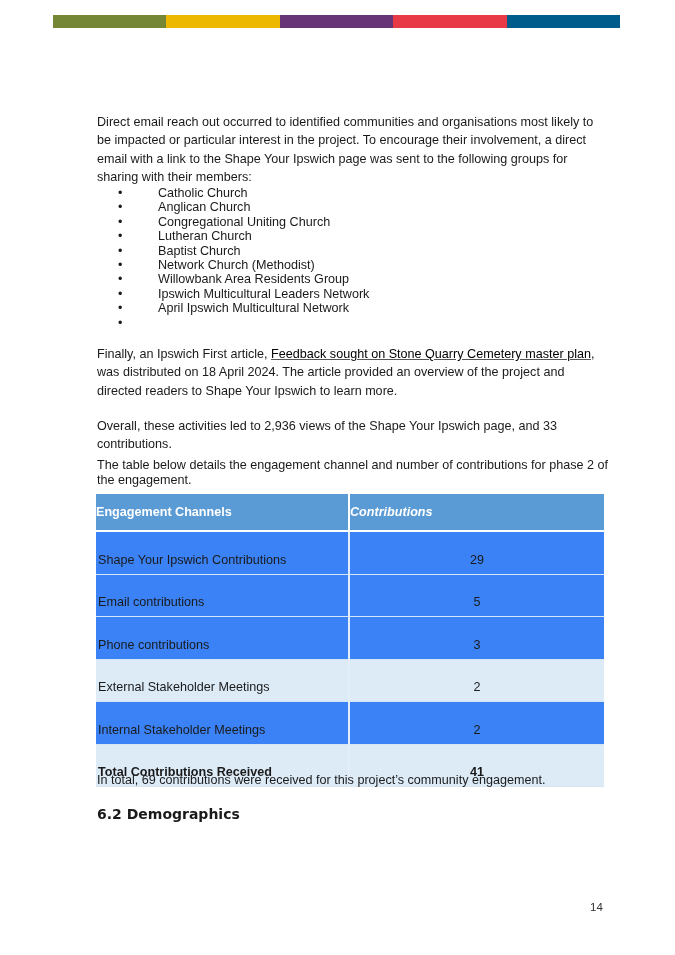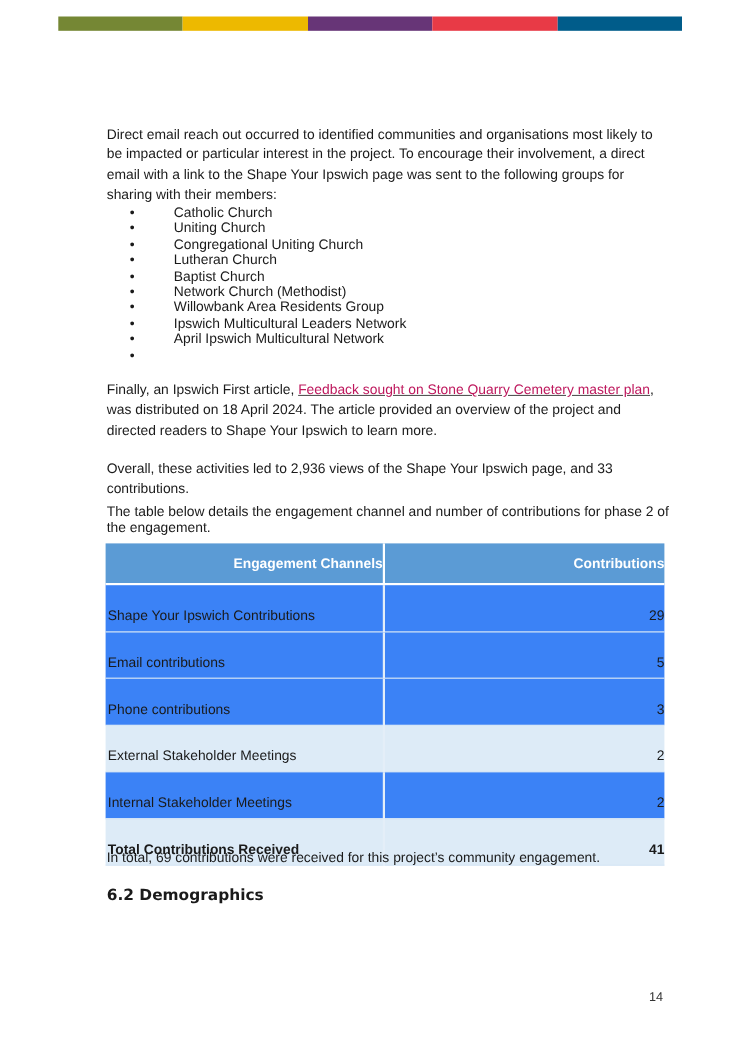--- a/index.html
+++ b/index.html
@@ -6,26 +6,26 @@
   body {
     width: 675px; height: 955px; background: #ffffff; position: relative;
     font-family: "Liberation Sans", sans-serif; color: #1a1a1a; overflow: hidden;
   }
   .color-bar { position: absolute; left: 53px; top: 15px; width: 567px; height: 13px; display: flex; }
   .color-bar span { flex: 1; display: block; }
   .p { position: absolute; left: 97px; width: 512px; font-size: 12.6px; line-height: 18.4px; margin: 0; }
   .bullets { position: absolute; left: 97px; top: 186px; margin: 0; padding: 0; list-style: none; font-size: 12.6px; line-height: 14.4px; }
   .bullets li { position: relative; padding-left: 61px; }
   .bullets li .dot { position: absolute; left: 21px; top: 0; }
-  a.link { color: #be185d; text-decoration: underline; text-decoration-color: #555; }
+  a.link { color: #000000; text-decoration: underline; text-decoration-color: #555; }
   table.contrib { position: absolute; left: 96px; top: 494px; width: 508px; border-collapse: collapse; font-size: 12.6px; }
-  table.contrib th { background: #5b9bd5; color: #ffffff; font-weight: bold; height: 36px; text-align: right; border-right: 2px solid #ffffff; border-bottom: 2px solid #ffffff; padding: 0; }
-  table.contrib th:last-child { border-right: none; }
+  table.contrib th { background: #5b9bd5; color: #ffffff; font-weight: bold; height: 36px; text-align: left; border-right: 2px solid #ffffff; border-bottom: 2px solid #ffffff; padding: 0; }
+  table.contrib th:last-child { border-right: none; font-style: italic; }
   table.contrib td { height: 34.5px; vertical-align: bottom; padding: 0 0 7px 2px; border-right: 2px solid #e4eef8; border-bottom: 1px solid #d6e6f5; }
-  table.contrib td:last-child { border-right: none; text-align: right; padding-left: 0; }
+  table.contrib td:last-child { border-right: none; text-align: center; padding-left: 0; }
   table.contrib tr.med td { background: #3b82f6; }
   table.contrib tr.light td { background: #ddebf7; }
   table.contrib tr.total td { font-weight: bold; }
   table.contrib col.c1 { width: 253px; }
   .heading { position: absolute; left: 97px; top: 806px; font-family: "DejaVu Sans", sans-serif; font-weight: bold; font-size: 14px; margin: 0; color: #1a1a1a; text-align: center; }
   .page-num { position: absolute; left: 590px; top: 901px; font-size: 11.5px; color: #333; }
 </style>
 </head>
 <body>
 
@@ -34,21 +34,21 @@
   <span style="background:#edb900"></span>
   <span style="background:#673577"></span>
   <span style="background:#e83a46"></span>
   <span style="background:#005c8a"></span>
 </div>
 
 <p class="p" style="top:113px">Direct email reach out occurred to identified communities and organisations most likely to be impacted or particular interest in the project. To encourage their involvement, a direct email with a link to the Shape Your Ipswich page was sent to the following groups for sharing with their members:</p>
 
 <ul class="bullets">
   <li><span class="dot">•</span><span>Catholic Church</span></li>
-  <li><span class="dot">•</span><span>Uniting Church</span></li>
+  <li><span class="dot">•</span><span>Anglican Church</span></li>
   <li><span class="dot">•</span><span>Congregational Uniting Church</span></li>
   <li><span class="dot">•</span><span>Lutheran Church</span></li>
   <li><span class="dot">•</span><span>Baptist Church</span></li>
   <li><span class="dot">•</span><span>Network Church (Methodist)</span></li>
   <li><span class="dot">•</span><span>Willowbank Area Residents Group</span></li>
   <li><span class="dot">•</span><span>Ipswich Multicultural Leaders Network</span></li>
   <li><span class="dot">•</span><span>April Ipswich Multicultural Network</span></li>
   <li><span class="dot">•</span></li>
 </ul>
 

